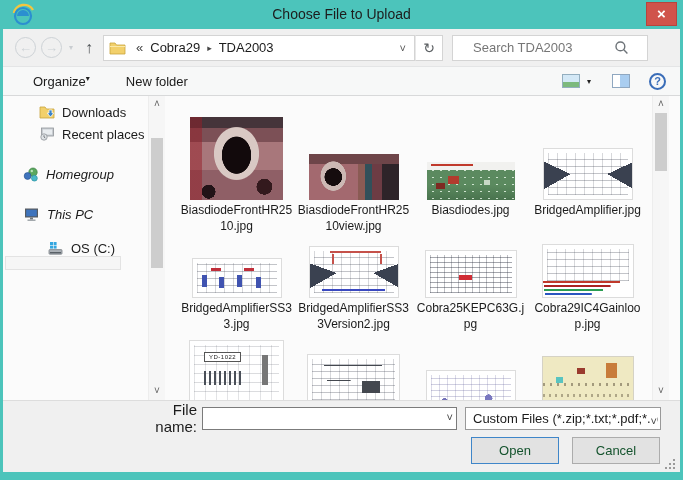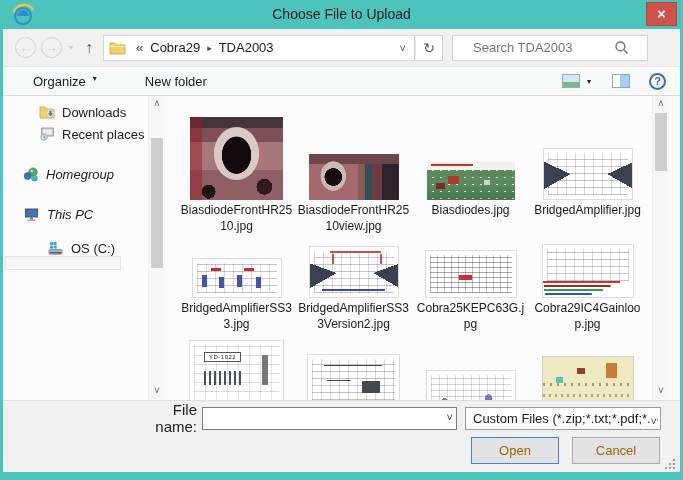--- a/index.html
+++ b/index.html
@@ -33,23 +33,23 @@
   .refresh-btn{height:26px;width:28px;background:#fff;border:1px solid #d4d4d4;border-left:1px solid #e8e8e8;
     color:#5a5e61;font-size:14px;line-height:24px;text-align:center;padding:0;cursor:pointer;}
   .searchbox{margin-left:9px;width:196px;height:26px;background:#fff;border:1px solid #d4d4d4;display:flex;align-items:center;padding:0 18px;}
   .searchbox input{border:0;outline:0;flex:1;min-width:0;font-size:13px;color:#333;font-family:inherit;background:transparent;}
   .searchbox input::placeholder{color:#767676;opacity:1;}
   .search-glyph{flex:none;width:15px;height:15px;}
 
   
   .toolbar{position:absolute;top:37px;left:0;right:0;height:30px;background:#f7f8f8;border-top:1px solid #e4e5e6;
     border-bottom:1px solid #d8d9da;display:flex;align-items:center;font-size:13px;color:#1b1b1b;padding:0 14px 0 30px;}
-  .tb-item{display:flex;gap:7px;cursor:pointer;}
+  .tb-item{display:flex;gap:0;cursor:pointer;}
   .tb-caret{font-size:8px;color:#222;}
-  .tb-newfolder{margin-left:48px;}
+  .tb-newfolder{margin-left:36px;}
   .tb-right{margin-left:auto;display:flex;align-items:center;gap:7px;}
   .view-icon{width:18px;height:14px;border:1px solid #93aebf;background:linear-gradient(180deg,#d3e8f6 0 55%,#7cb97d 55%);}
   .pane-icon{width:18px;height:14px;border:1px solid #8fa7c0;background:linear-gradient(90deg,#fff 0 45%,#a9cdf0 45%);margin-left:14px;}
   .help-icon{width:17px;height:17px;border-radius:50%;border:2px solid #3a6db8;color:#3a6db8;font-weight:bold;
     font-size:11px;line-height:13px;text-align:center;margin-left:12px;}
 
   
   .main{position:absolute;top:67px;left:0;right:0;height:304px;background:#fbfbfb;overflow:hidden;}
   .sidebar{position:absolute;left:0;top:0;bottom:0;width:145px;background:#fbfbfb;padding-top:5px;font-size:13px;color:#1b1b1b;}
   .side-item{display:flex;align-items:center;height:22px;gap:7px;cursor:pointer;white-space:nowrap;}
@@ -174,21 +174,21 @@
   
   .footer{position:absolute;left:0;right:0;top:371px;bottom:0;background:#f0f0f0;border-top:1px solid #ddd;}
   .fn-row{position:absolute;top:5px;left:0;right:0;height:24px;display:flex;align-items:center;}
   .fn-label{margin-left:133px;width:61px;text-align:right;font-size:15px;color:#1b1b1b;flex:none;}
   .fn-combo{position:relative;margin-left:5px;width:255px;height:23px;background:#fff;border:1px solid #7b7b7b;flex:none;}
   .fn-combo input{position:absolute;inset:1px 16px 1px 1px;border:0;outline:0;font-size:13px;font-family:inherit;padding:0 4px;}
   .combo-chevron{position:absolute;right:3px;top:3px;font-size:11px;color:#444;}
   .filter-combo{position:relative;margin-left:8px;width:196px;height:23px;background:#fff;border:1px solid #999;
     font-size:13px;color:#1b1b1b;line-height:21px;padding:0 17px 0 7px;overflow:hidden;white-space:nowrap;cursor:pointer;flex:none;}
   .btn-row{position:absolute;top:36px;right:20px;display:flex;gap:13px;}
-  .dlg-btn{width:88px;height:27px;background:#e2e2e2;border:1px solid #acacac;font-size:13px;color:#a16207;
+  .dlg-btn{width:88px;height:27px;background:#e2e2e2;border:1px solid #acacac;font-size:13px;color:#14532d;
     font-family:inherit;cursor:pointer;padding:0;}
   .dlg-btn.default{border-color:#3f86c9;}
   .resize-grip{position:absolute;right:4px;bottom:3px;width:11px;height:11px;background:
     radial-gradient(circle 1.3px at 9px 2px,#9a9a9a 0 100%,transparent),
     radial-gradient(circle 1.3px at 9px 6px,#9a9a9a 0 100%,transparent),
     radial-gradient(circle 1.3px at 5px 6px,#9a9a9a 0 100%,transparent),
     radial-gradient(circle 1.3px at 9px 10px,#9a9a9a 0 100%,transparent),
     radial-gradient(circle 1.3px at 5px 10px,#9a9a9a 0 100%,transparent),
     radial-gradient(circle 1.3px at 1px 10px,#9a9a9a 0 100%,transparent);}
 </style>

